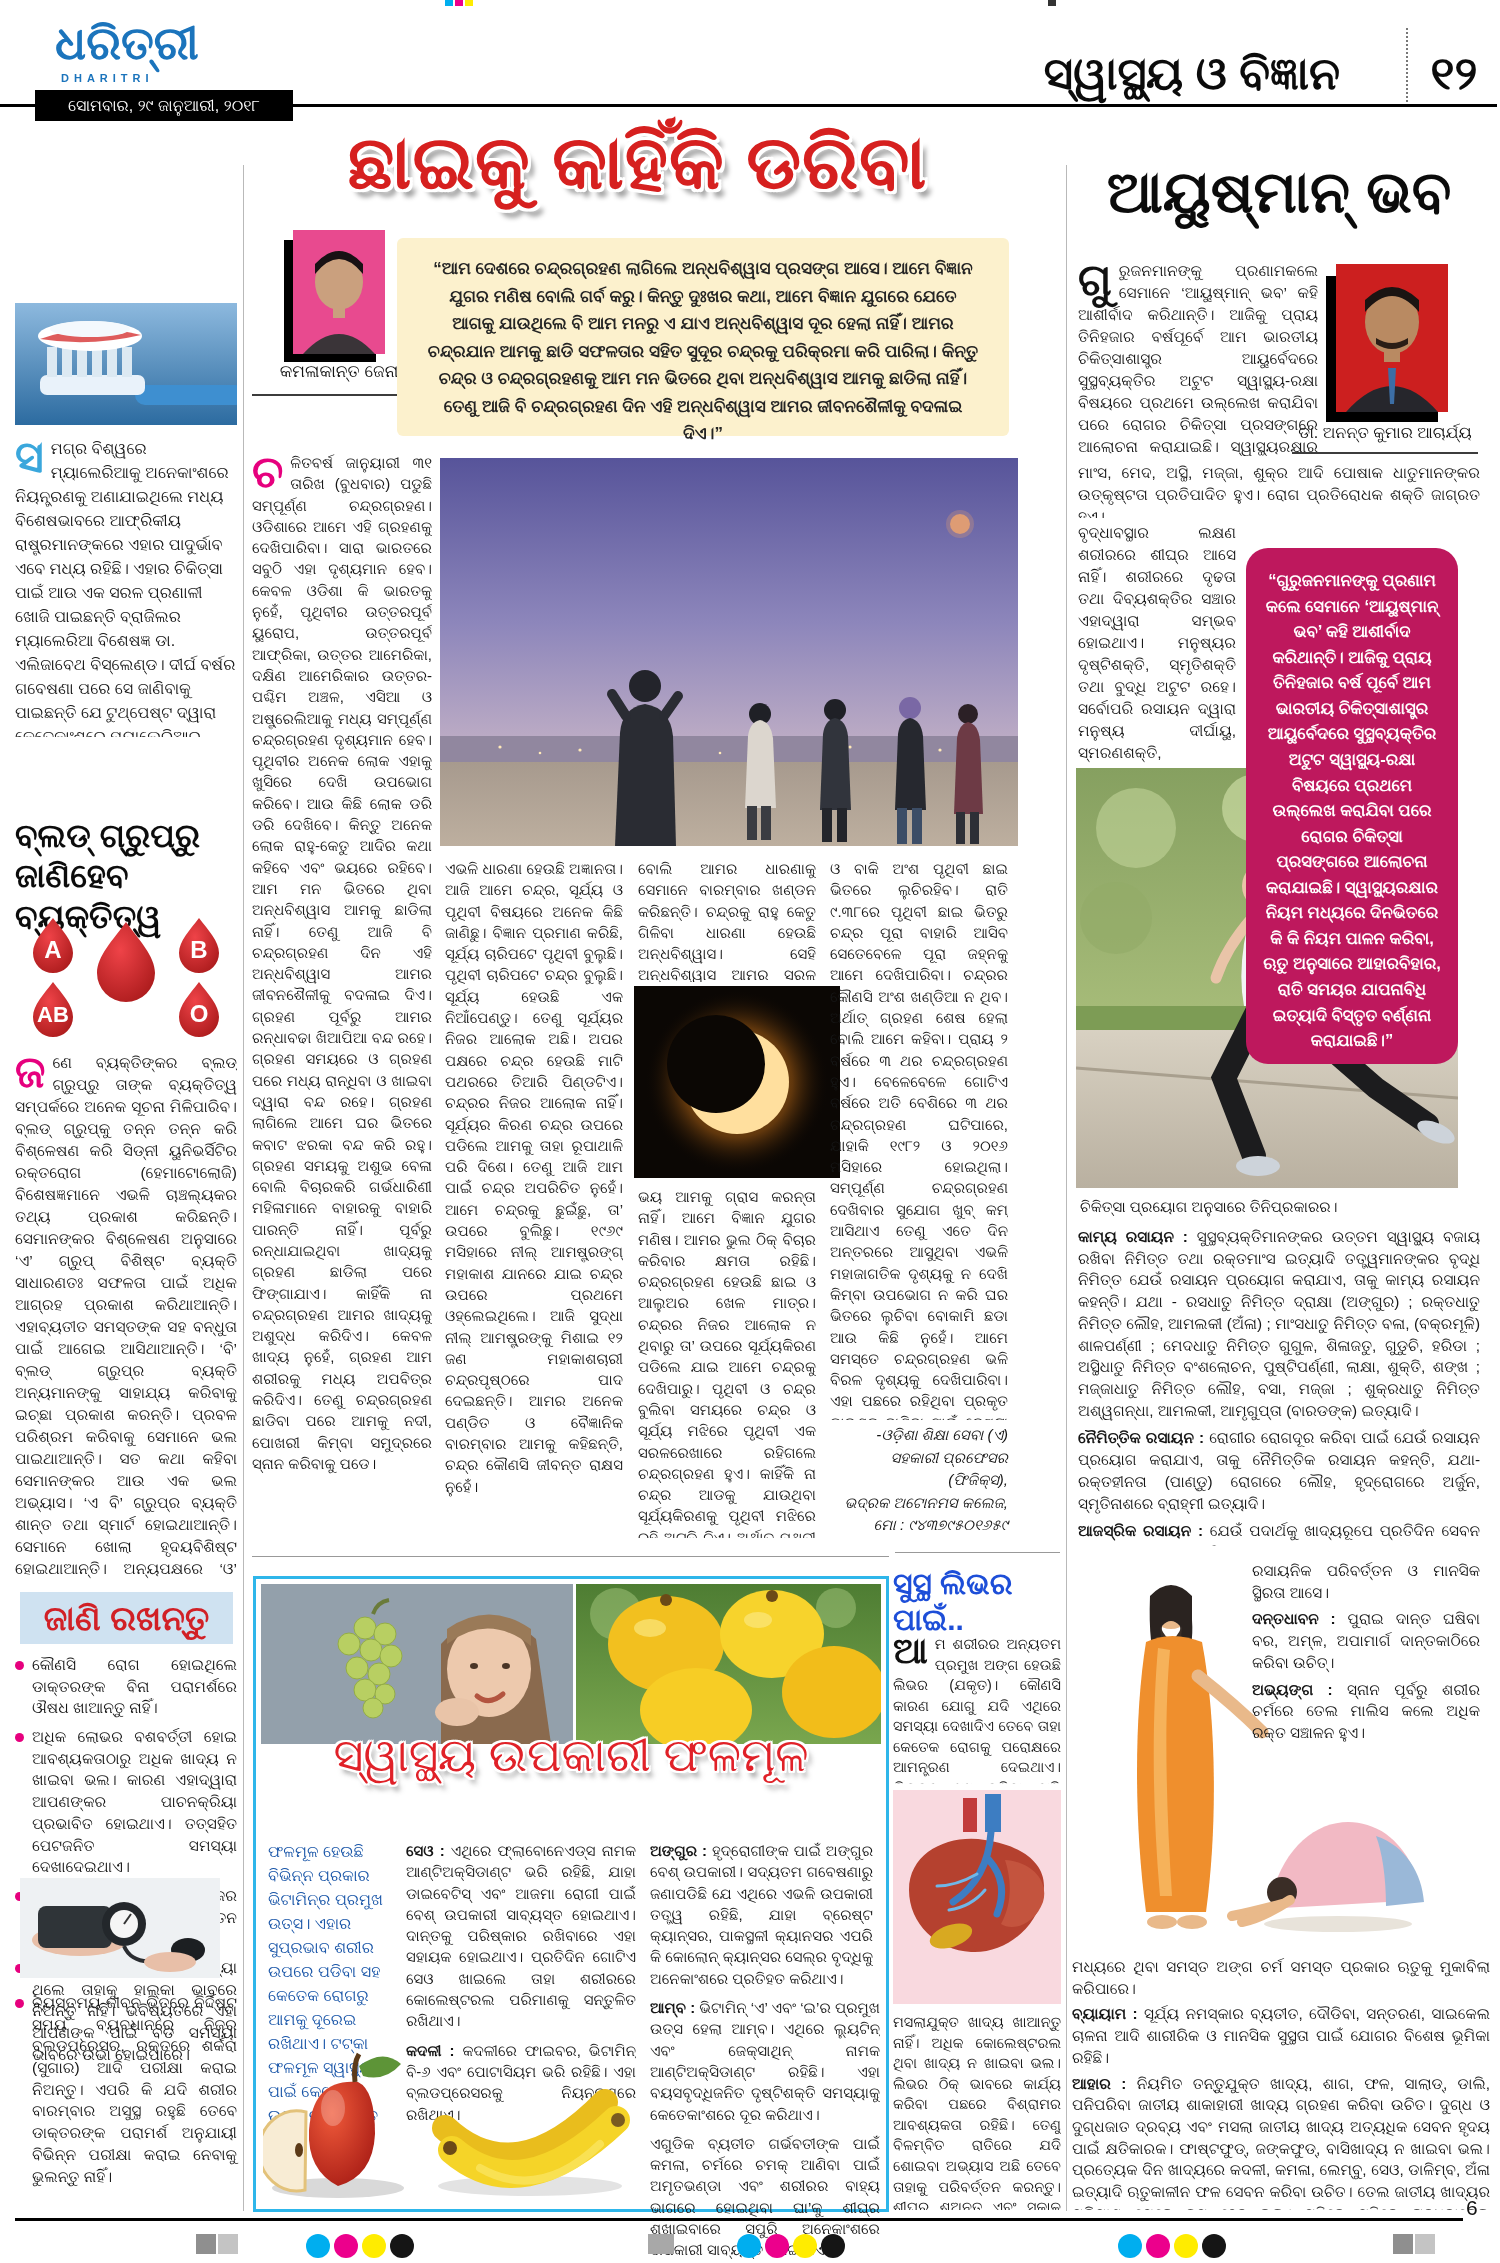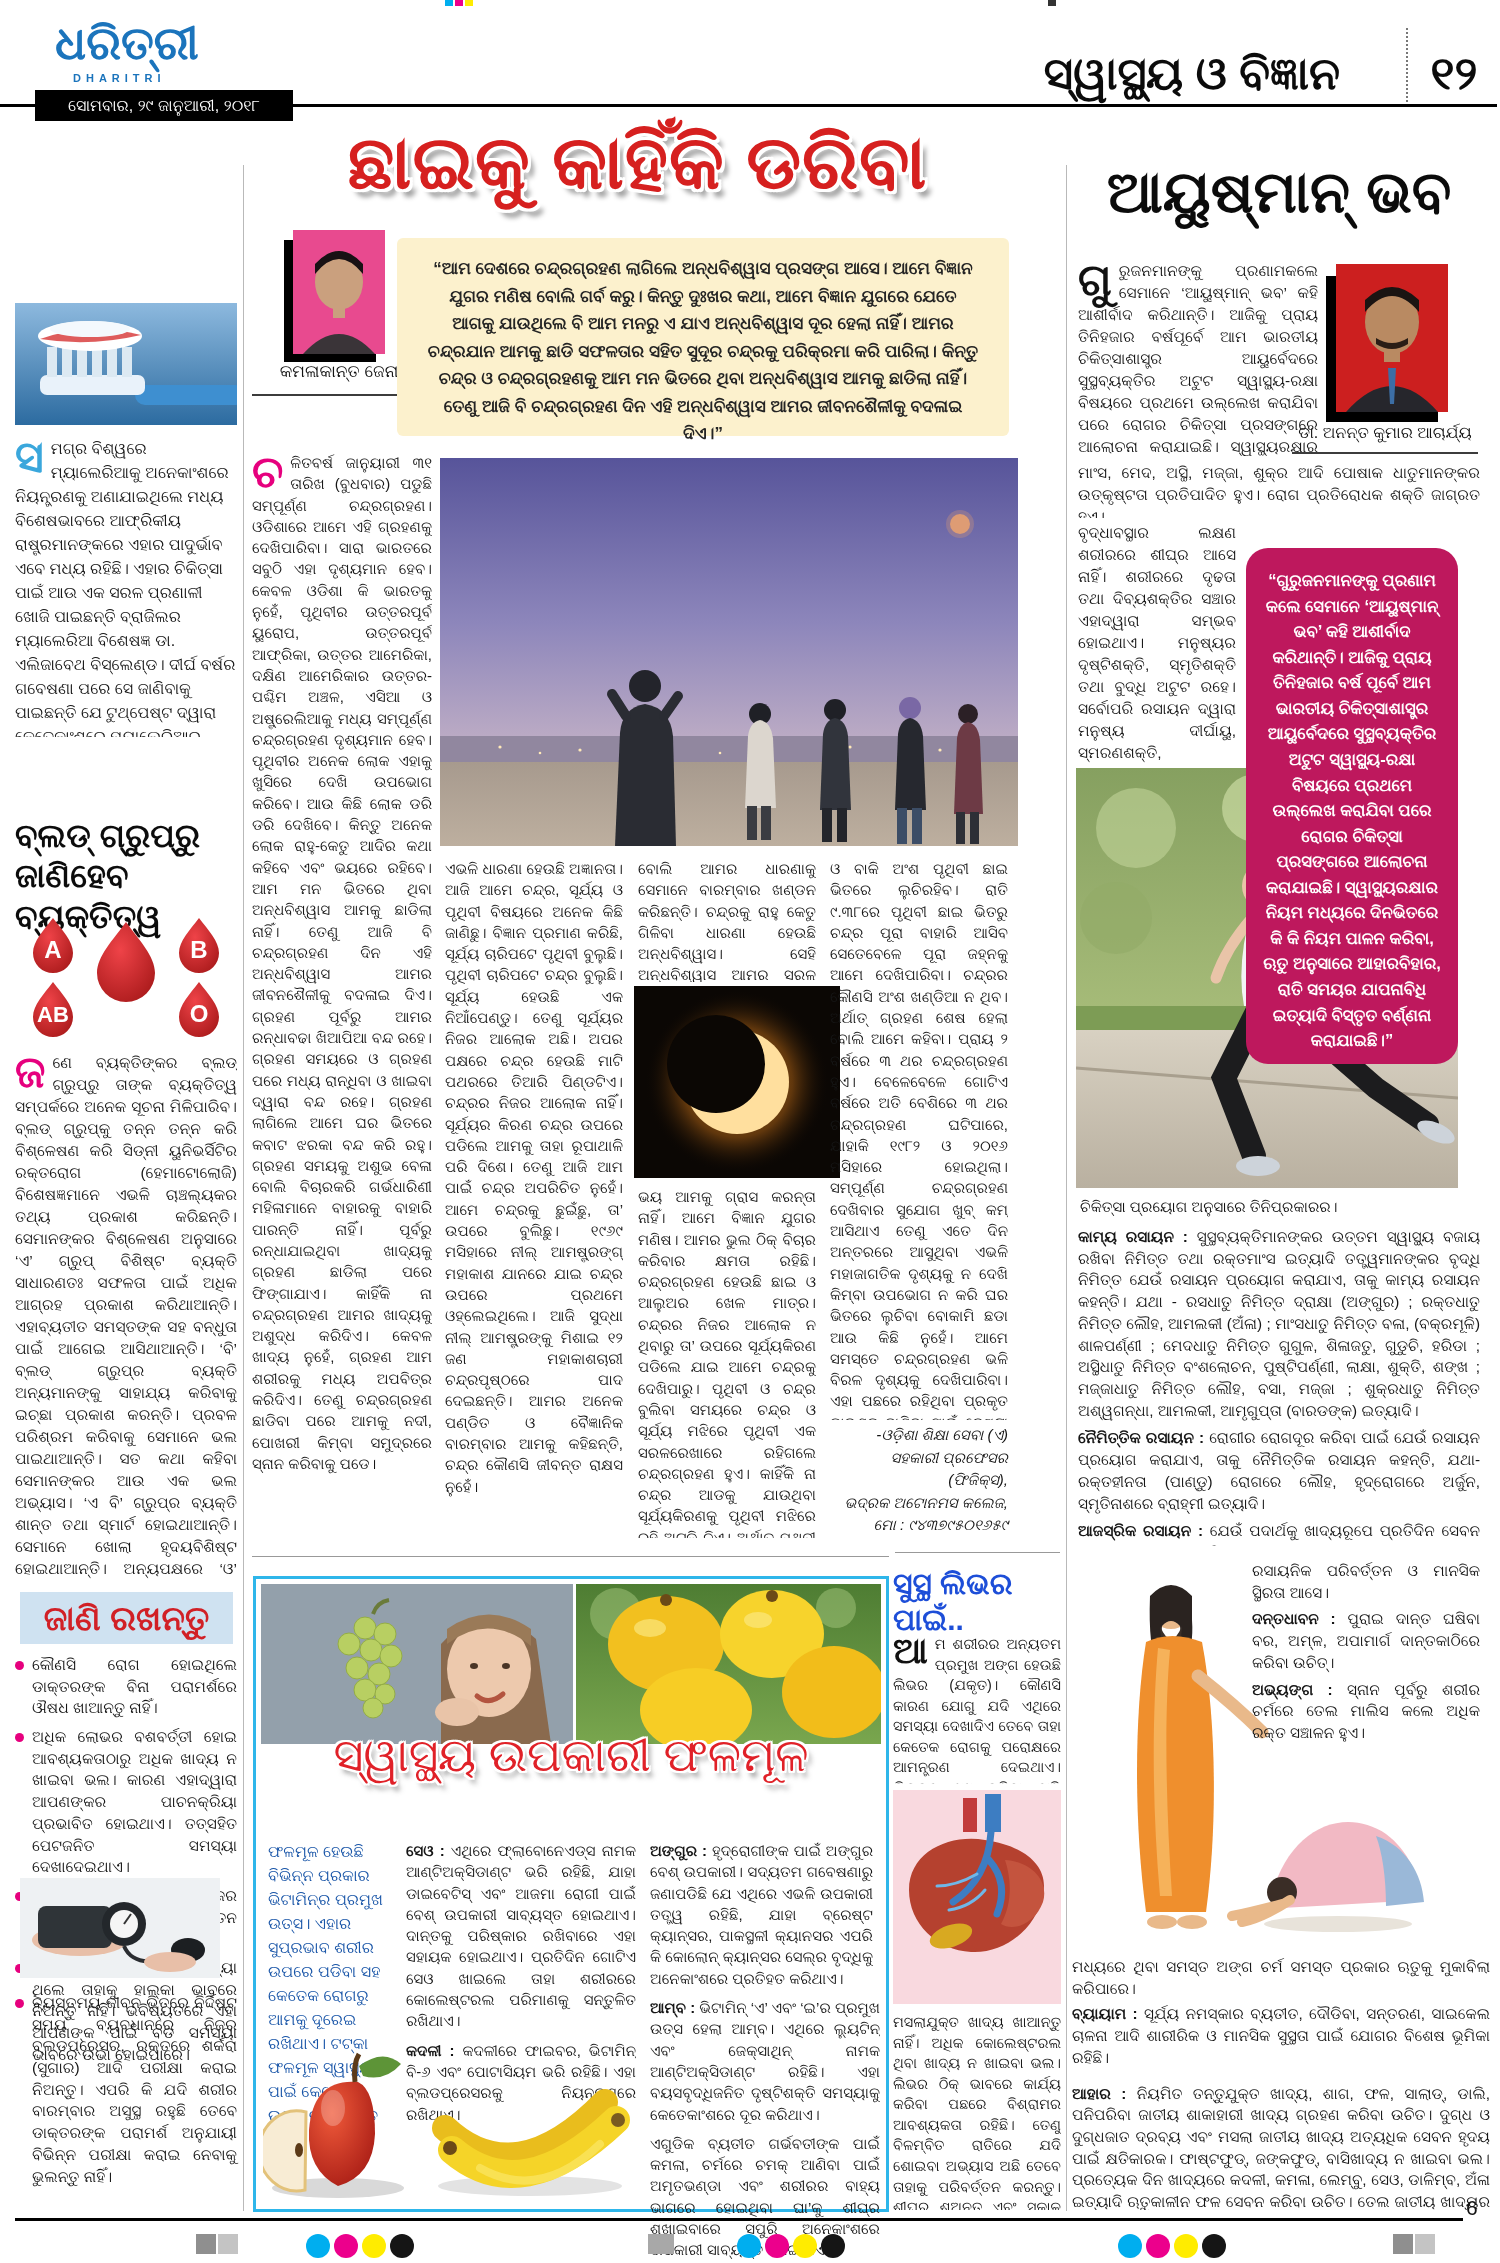--- a/index.html
+++ b/index.html
@@ -33,21 +33,21 @@
   .knowhd{background:#cfe2f1;text-align:center;font-weight:bold;font-size:34px;color:#d12026;line-height:52px;}
   .caption{font-size:16px;text-align:center;color:#111;}
 </style>
 </head>
 <body>
 
 <div class="page">
 
   <div class="abs" style="left:55px;top:14px;width:200px;height:84px;">
     <div style="font-size:46px;font-weight:bold;color:#1b74bc;line-height:58px;">ଧରିତ୍ରୀ</div>
-    <div style="font-size:11px;font-weight:bold;color:#1b74bc;letter-spacing:5px;margin-left:18px;">DHARITRI</div>
+    <div style="font-size:11px;font-weight:bold;color:#1b74bc;letter-spacing:5px;margin-left:6px;">DHARITRI</div>
   </div>
   <div class="abs" style="left:960px;top:48px;width:380px;height:54px;font-size:45px;font-weight:bold;text-align:right;color:#0b0b0b;">ସ୍ୱାସ୍ଥ୍ୟ ଓ ବିଜ୍ଞାନ</div>
   <div class="abs" style="left:1406px;top:28px;height:74px;border-left:2px dotted #777;"></div>
   <div class="abs" style="left:1412px;top:46px;width:84px;height:54px;font-size:46px;font-weight:bold;text-align:center;color:#0b0b0b;">୧୨</div>
   <div class="abs" style="left:0;top:104px;width:1497px;height:3px;background:#000;"></div>
   <div class="abs" style="left:35px;top:90px;width:258px;height:31px;background:#000;color:#fff;font-size:16px;text-align:center;line-height:31px;z-index:2;">ସୋମବାର, ୨୯ ଜାନୁଆରୀ, ୨୦୧୮</div>
 
   <div class="abs vrule" style="left:243px;top:165px;height:2046px;"></div>
   <div class="abs vrule" style="left:1066px;top:165px;height:2046px;"></div>
 
@@ -467,21 +467,21 @@
   </div>
 
   <div class="abs" style="left:1252px;top:1560px;width:228px;height:196px;overflow:hidden;z-index:4;">
     <p class="jt" style="margin:0 0 5px 0;font-size:15.3px;">ରସାୟନିକ ପରିବର୍ତ୍ତନ ଓ ମାନସିକ ସ୍ଥିରତା ଆସେ।</p>
     <p class="jt" style="margin:0 0 5px 0;font-size:15.3px;"><span class="lblb">ଦନ୍ତଧାବନ :</span> <span>ପୁରାଇ ଦାନ୍ତ ଘଷିବା ବର, ଅମ୍ଳ, ଅପାମାର୍ଗ ଦାନ୍ତକାଠିରେ କରିବା ଉଚିତ୍।</span></p>
     <p class="jt" style="margin:0;font-size:15.3px;"><span class="lblb">ଅଭ୍ୟଙ୍ଗ :</span> <span>ସ୍ନାନ ପୂର୍ବରୁ ଶରୀର ଚର୍ମରେ ତେଲ ମାଲିସ କଲେ ଅଧିକ ରକ୍ତ ସଞ୍ଚାଳନ ହୁଏ।</span></p>
   </div>
 
   <div class="abs" style="left:1072px;top:1956px;width:418px;height:254px;overflow:hidden;">
     <p class="jt" style="margin:0 0 4px 0;font-size:15.3px;">ମଧ୍ୟରେ ଥିବା ସମସ୍ତ ଅଙ୍ଗ ଚର୍ମ ସମସ୍ତ ପ୍ରକାର ଋତୁକୁ ମୁକାବିଲା କରିପାରେ।</p>
-    <p class="jt" style="margin:0 0 14px 0;font-size:15.3px;"><span class="lblb">ବ୍ୟାୟାମ :</span> <span>ସୂର୍ଯ୍ୟ ନମସ୍କାର ବ୍ୟତୀତ, ଦୌଡିବା, ସନ୍ତରଣ, ସାଇକେଲ ଚାଳନା ଆଦି ଶାରୀରିକ ଓ ମାନସିକ ସୁସ୍ଥତା ପାଇଁ ଯୋଗର ବିଶେଷ ଭୂମିକା ରହିଛି।</span></p>
+    <p class="jt" style="margin:0 0 4px 0;font-size:15.3px;"><span class="lblb">ବ୍ୟାୟାମ :</span> <span>ସୂର୍ଯ୍ୟ ନମସ୍କାର ବ୍ୟତୀତ, ଦୌଡିବା, ସନ୍ତରଣ, ସାଇକେଲ ଚାଳନା ଆଦି ଶାରୀରିକ ଓ ମାନସିକ ସୁସ୍ଥତା ପାଇଁ ଯୋଗର ବିଶେଷ ଭୂମିକା ରହିଛି।</span></p>
     <p class="jt" style="margin:0 0 4px 0;font-size:15.3px;"><span class="lblb">ଆହାର :</span> <span>ନିୟମିତ ତନ୍ତୁଯୁକ୍ତ ଖାଦ୍ୟ, ଶାଗ, ଫଳ, ସାଲାଡ୍, ଡାଲି, ପନିପରିବା ଜାତୀୟ ଶାକାହାରୀ ଖାଦ୍ୟ ଗ୍ରହଣ କରିବା ଉଚିତ। ଦୁଗ୍ଧ ଓ ଦୁଗ୍ଧଜାତ ଦ୍ରବ୍ୟ ଏବଂ ମସଲା ଜାତୀୟ ଖାଦ୍ୟ ଅତ୍ୟଧିକ ସେବନ ହୃଦୟ ପାଇଁ କ୍ଷତିକାରକ। ଫାଷ୍ଟଫୁଡ୍, ଜଙ୍କଫୁଡ୍, ବାସିଖାଦ୍ୟ ନ ଖାଇବା ଭଲ। ପ୍ରତ୍ୟେକ ଦିନ ଖାଦ୍ୟରେ କଦଳୀ, କମଳା, ଲେମ୍ବୁ, ସେଓ, ଡାଳିମ୍ବ, ଅଁଳା ଇତ୍ୟାଦି ଋତୁକାଳୀନ ଫଳ ସେବନ କରିବା ଉଚିତ। ତେଲ ଜାତୀୟ ଖାଦ୍ୟର ପରିମାଣ ଯେତେ କମ୍ ହେବ ଭଲ। ମଝିରେ ମଝିରେ ରାନ୍ଧିବାତେଲ ଗ୍ରହଣରେ ପରିବର୍ତ୍ତନ କଲେ ଶରୀର ଆବଶ୍ୟକୀୟ ପୋଷକତତ୍ତ୍ୱ ପାଇପାରିଥାଏ। ପୂର୍ବରୁ ଗ୍ରହଣ କରିଥିବା ଖାଦ୍ୟ ହଜମ ହୋଇ ନ ଥିଲେ, ପୁନଃ ଖାଦ୍ୟଗ୍ରହଣ କରିବା ଉଚିତ ନୁହେଁ। ତେବେ ବ୍ୟକ୍ତିଗତ ଜୀବନପଥକୁ ଆମେ ଟିକେ ସଜାଡିବାରେ ଯତ୍ନବାନ୍ ହେଲେ ରୋଗ ବିହୀନ ଆୟୁଷ୍ମାନ୍ ଆମେ ନିଶ୍ଚୟ ହୋଇପାରିବା।</span></p>
 
   </div>
 
   <div class="abs" style="left:15px;top:2218px;width:1448px;height:3px;background:#000;"></div>
   <div class="abs" style="left:1466px;top:2196px;width:30px;font-size:21px;color:#111;">6</div>
 
   <div class="abs" style="left:445px;top:0;width:700px;height:8px;">
     <span style="position:absolute;left:0;width:8px;height:6px;background:#00aeef;display:inline-block;"></span>
     <span style="position:absolute;left:10px;width:8px;height:6px;background:#ec008c;display:inline-block;"></span>

